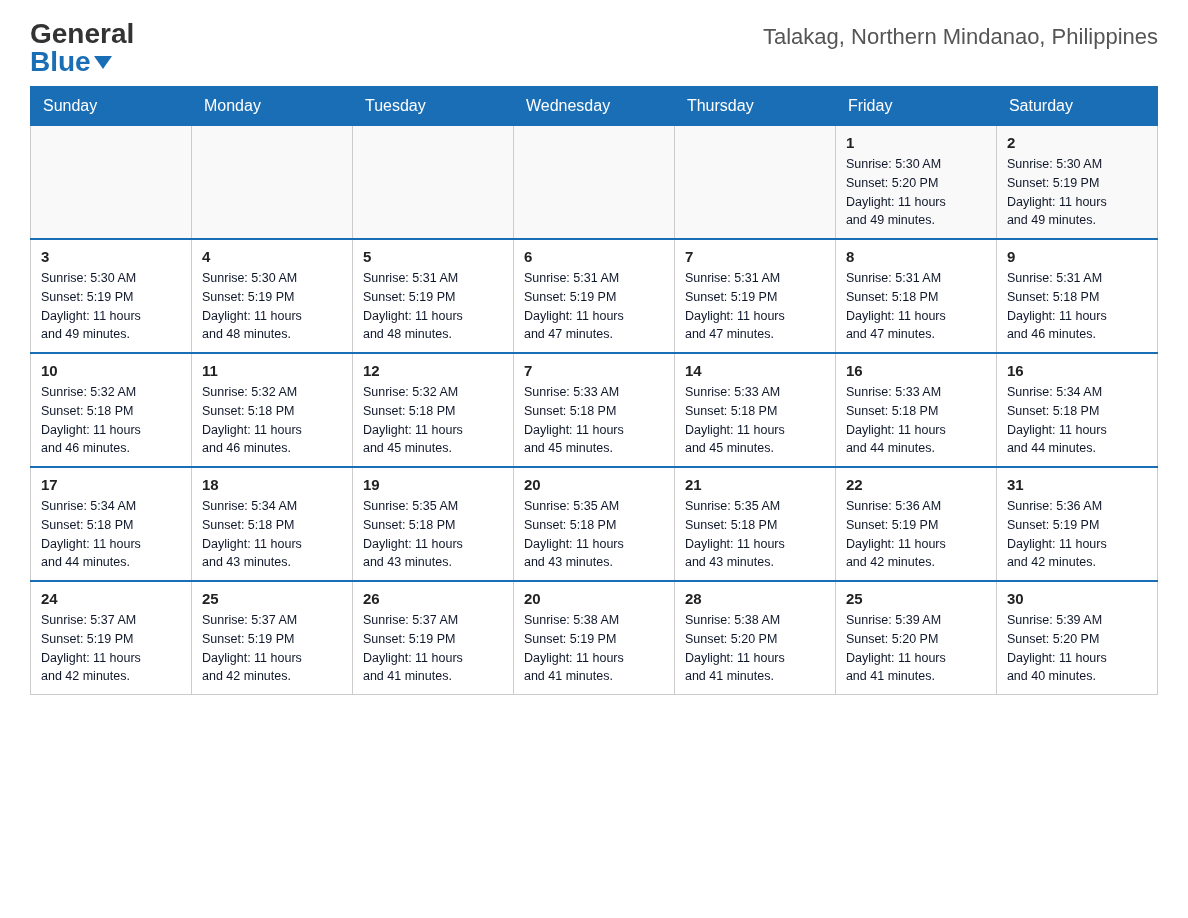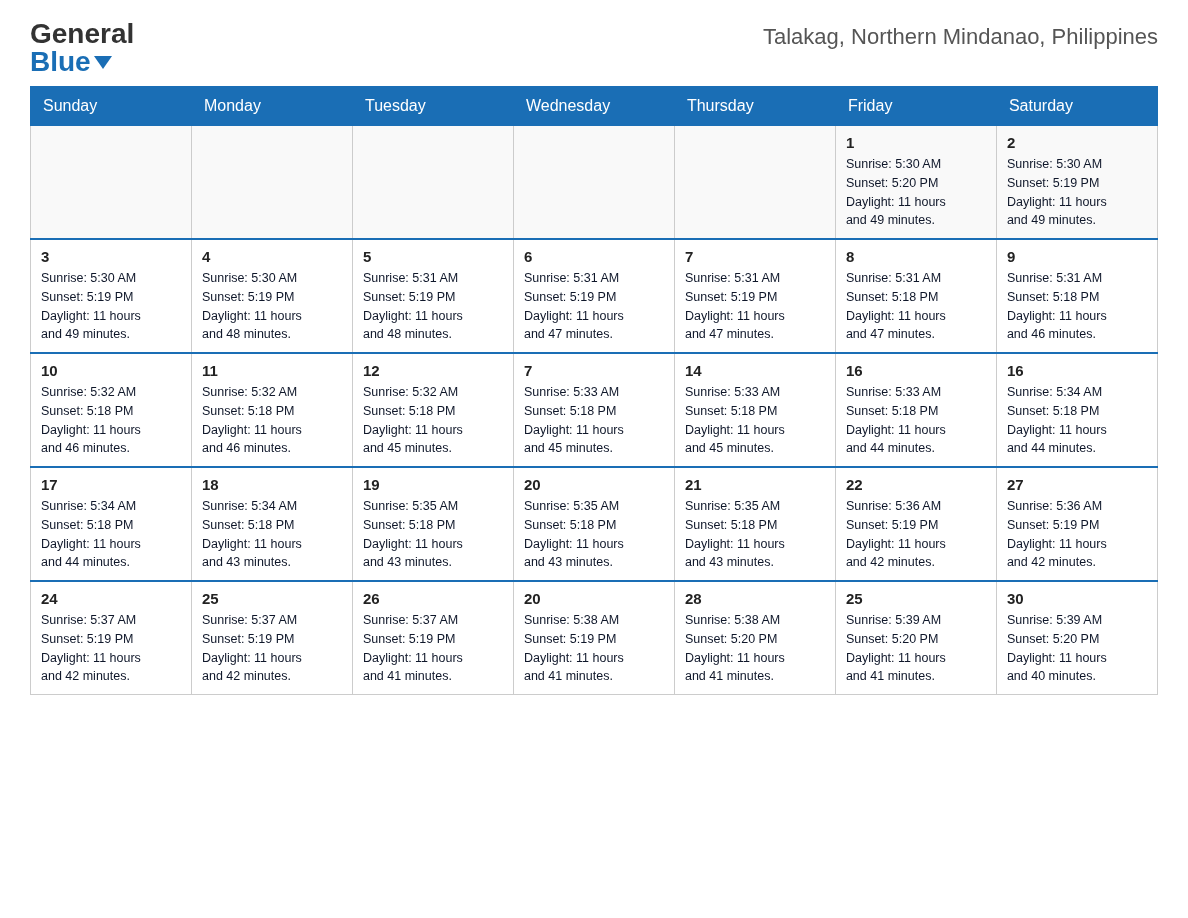--- a/index.html
+++ b/index.html
@@ -289,21 +289,21 @@
 and 43 minutes.</div>
         </td>
         <td>
           <div class="day-number">22</div>
           <div class="day-info" style="white-space: pre-line;">Sunrise: 5:36 AM
 Sunset: 5:19 PM
 Daylight: 11 hours
 and 42 minutes.</div>
         </td>
         <td>
-          <div class="day-number">27</div>
+          <div class="day-number">31</div>
           <div class="day-info" style="white-space: pre-line;">Sunrise: 5:36 AM
 Sunset: 5:19 PM
 Daylight: 11 hours
 and 42 minutes.</div>
         </td>
       </tr>
       <tr>
         <td>
           <div class="day-number">24</div>
           <div class="day-info" style="white-space: pre-line;">Sunrise: 5:37 AM

